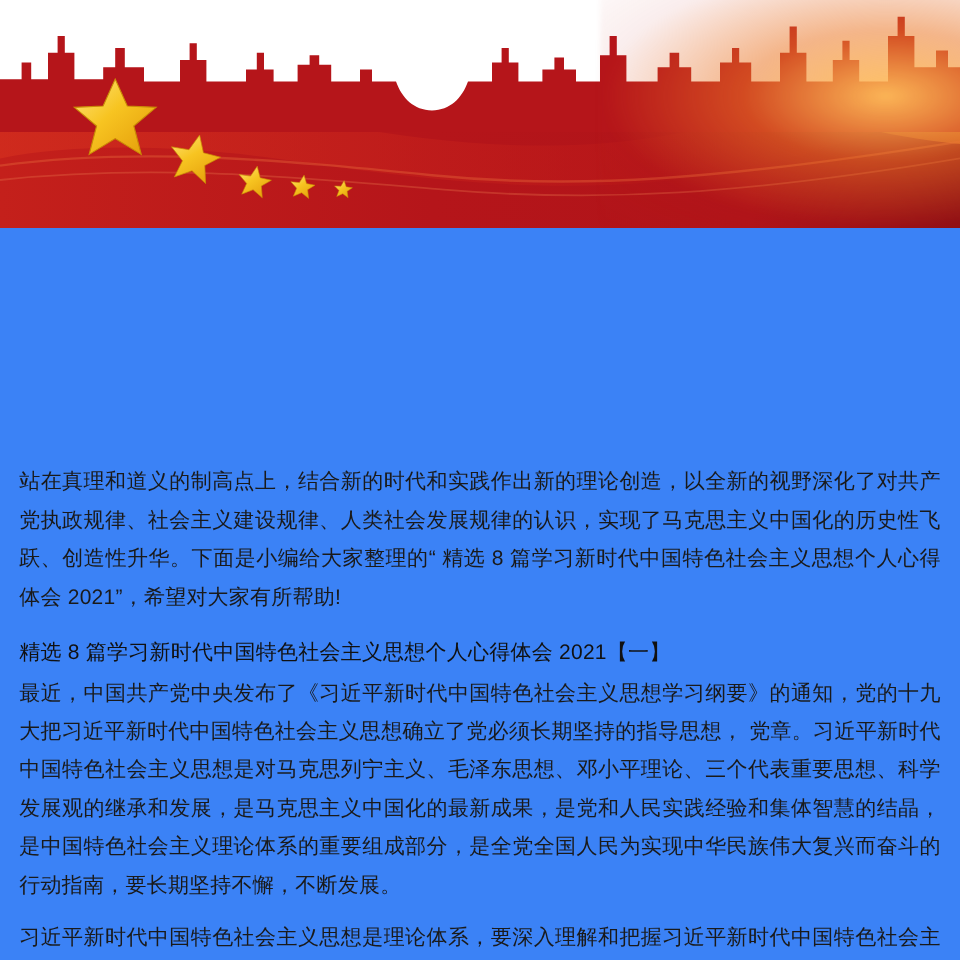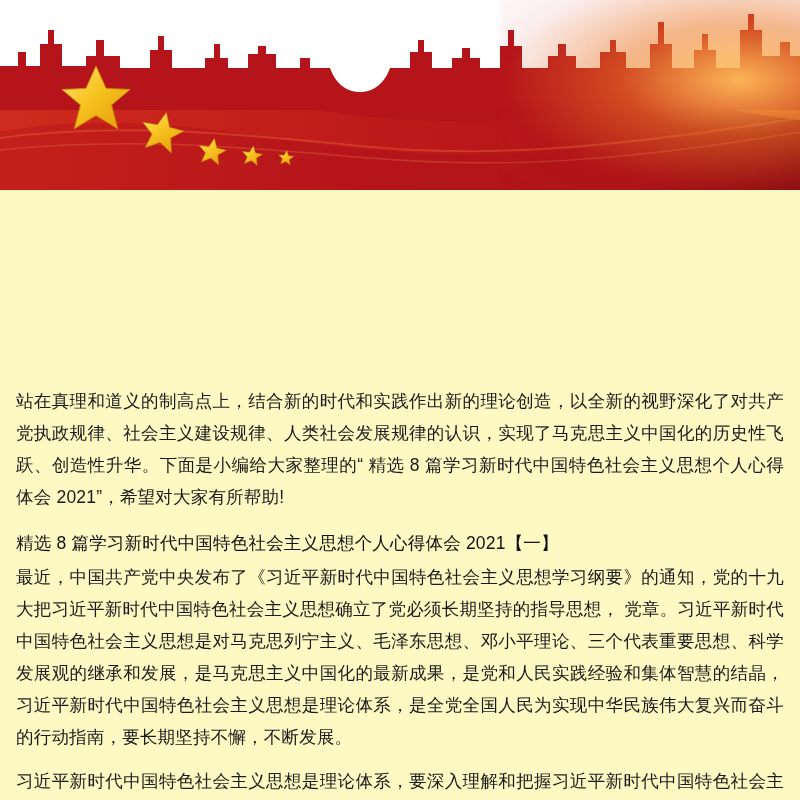--- a/index.html
+++ b/index.html
@@ -10,21 +10,21 @@
     width: 800px;
     height: 800px;
     background: #ffffff;
     font-family: "Liberation Sans", sans-serif;
     overflow: hidden;
   }
   .page {
     position: relative;
     width: 800px;
     height: 800px;
-    background: #fef9c3;
+    background: #3b82f6;
   }
 
   
   .banner {
     position: relative;
     width: 800px;
     height: 190px;
     background: #ffffff;
     overflow: hidden;
   }
@@ -198,20 +198,20 @@
     <div class="glow"></div>
   </div>
 
   <div class="content">
     <div class="spacer"></div>
 
     <p class="para">站在真理和道义的制高点上，结合新的时代和实践作出新的理论创造，以全新的视野深化了对共产党执政规律、社会主义建设规律、人类社会发展规律的认识，实现了马克思主义中国化的历史性飞跃、创造性升华。下面是小编给大家整理的“ 精选 8 篇学习新时代中国特色社会主义思想个人心得体会 2021”，希望对大家有所帮助!</p>
 
     <p class="heading">精选 8 篇学习新时代中国特色社会主义思想个人心得体会 2021【一】</p>
 
-    <p class="para tight">最近，中国共产党中央发布了《习近平新时代中国特色社会主义思想学习纲要》的通知，党的十九大把习近平新时代中国特色社会主义思想确立了党必须长期坚持的指导思想， 党章。习近平新时代中国特色社会主义思想是对马克思列宁主义、毛泽东思想、邓小平理论、三个代表重要思想、科学发展观的继承和发展，是马克思主义中国化的最新成果，是党和人民实践经验和集体智慧的结晶，习近平新时代中国特色社会主义思想是理论体系，是全党全国人民为实现中华民族伟大复兴而奋斗的行动指南，要长期坚持不懈，不断发展。</p>
+    <p class="para tight">最近，中国共产党中央发布了《习近平新时代中国特色社会主义思想学习纲要》的通知，党的十九大把习近平新时代中国特色社会主义思想确立了党必须长期坚持的指导思想， 党章。习近平新时代中国特色社会主义思想是对马克思列宁主义、毛泽东思想、邓小平理论、三个代表重要思想、科学发展观的继承和发展，是马克思主义中国化的最新成果，是党和人民实践经验和集体智慧的结晶，是中国特色社会主义理论体系的重要组成部分，是全党全国人民为实现中华民族伟大复兴而奋斗的行动指南，要长期坚持不懈，不断发展。</p>
 
     <div class="gap"></div>
 
     <p class="para">习近平新时代中国特色社会主义思想是理论体系，要深入理解和把握习近平新时代中国特色社会主义思想，必须理解和把握其理论精髓，理论体系的基本内容都是基于理论精髓的</p>
   </div>
 
 </div>
 
 </body></html>

